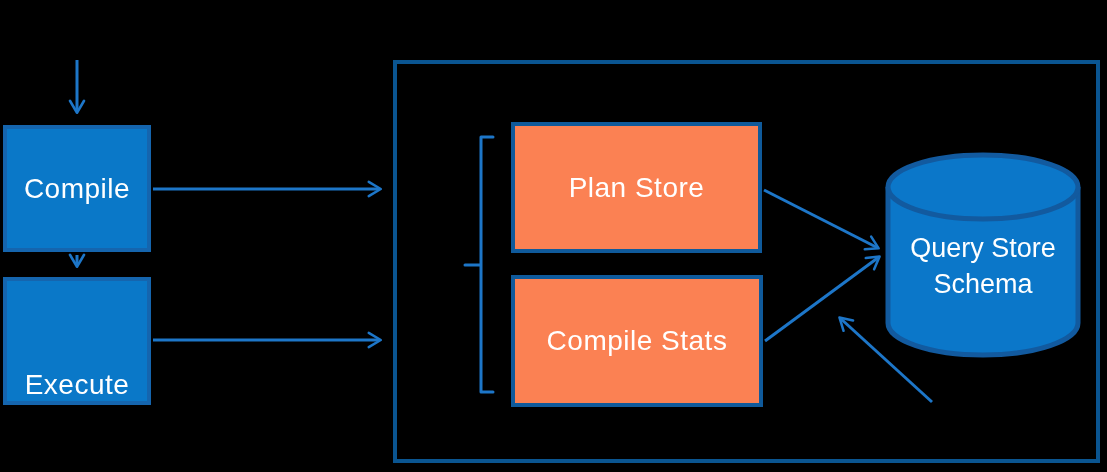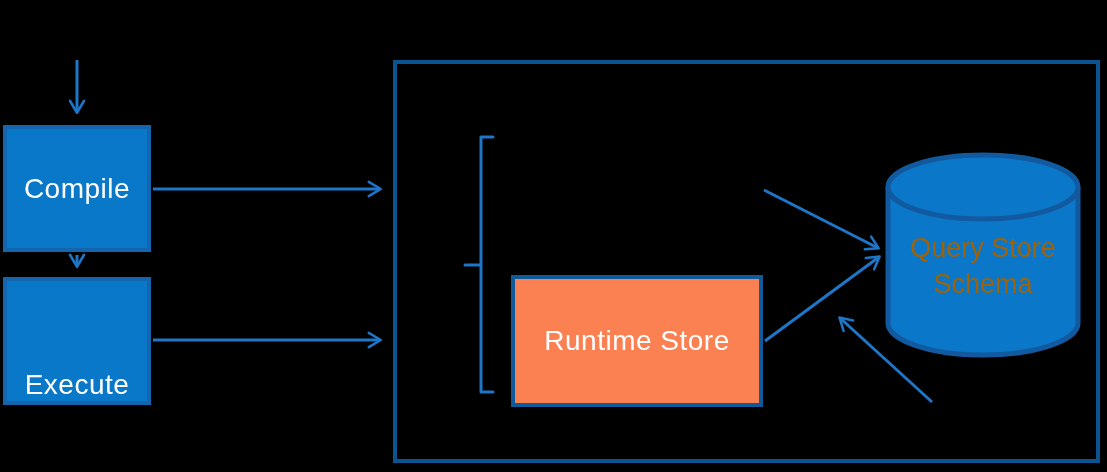--- a/index.html
+++ b/index.html
@@ -53,44 +53,47 @@
     width: 707px;
     height: 403px;
     border: 4px solid #0a5591;
     background: transparent;
   }
   #schema-label {
     position: absolute;
     left: 888px;
     top: 230px;
     width: 190px;
-    color: #a16207;
+    color: #ffffff;
     font-size: 27px;
     line-height: 36px;
     text-align: center;
   }
 </style>
 </head>
 <body>
 
 <div class="canvas">
 
   <div id="container-rect"></div>
 
   <div class="node blue-node" id="compile-box">
     <span>Compile</span>
   </div>
 
   <div class="node blue-node" id="execute-box">
     <span>Execute</span>
   </div>
 
+  <div class="node orange-node" id="plan-store-box">
+    <span>Plan Store</span>
+  </div>
 
   <div class="node orange-node" id="runtime-stats-box">
-    <span>Runtime Store</span>
+    <span>Compile Stats</span>
   </div>
 
   <svg class="layer" width="1107" height="472" viewBox="0 0 1107 472">
     <defs>
       <marker id="ah" viewBox="0 0 12 12" refX="9.5" refY="6" markerWidth="6" markerHeight="6" orient="auto-start-reverse" markerUnits="strokeWidth">
         <path d="M2,1.3 L10,6 L2,10.7" fill="none" stroke="#1d76c8" stroke-width="1.7" stroke-linecap="round" stroke-linejoin="round"></path>
       </marker>
     </defs>
 
     <line x1="77" y1="60" x2="77" y2="112" stroke="#1d76c8" stroke-width="3" marker-end="url(#ah)"></line>

